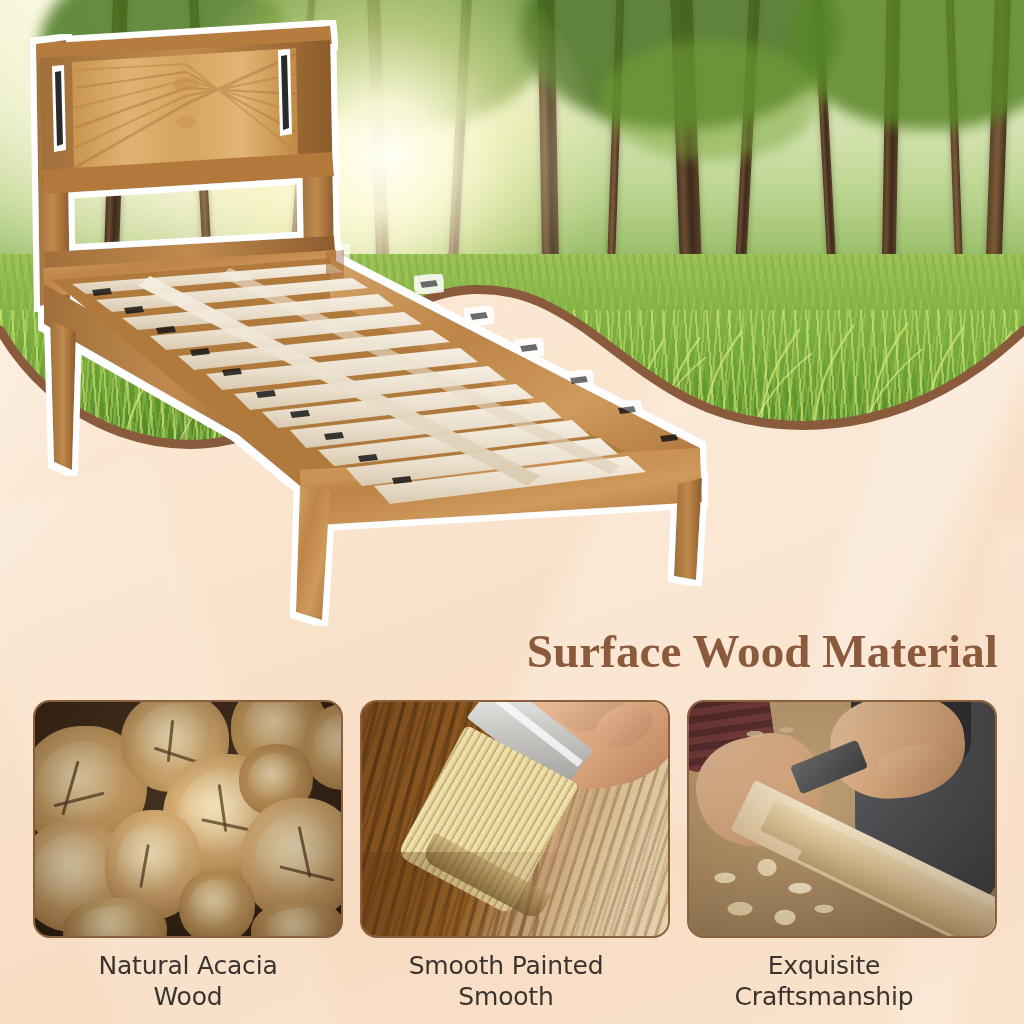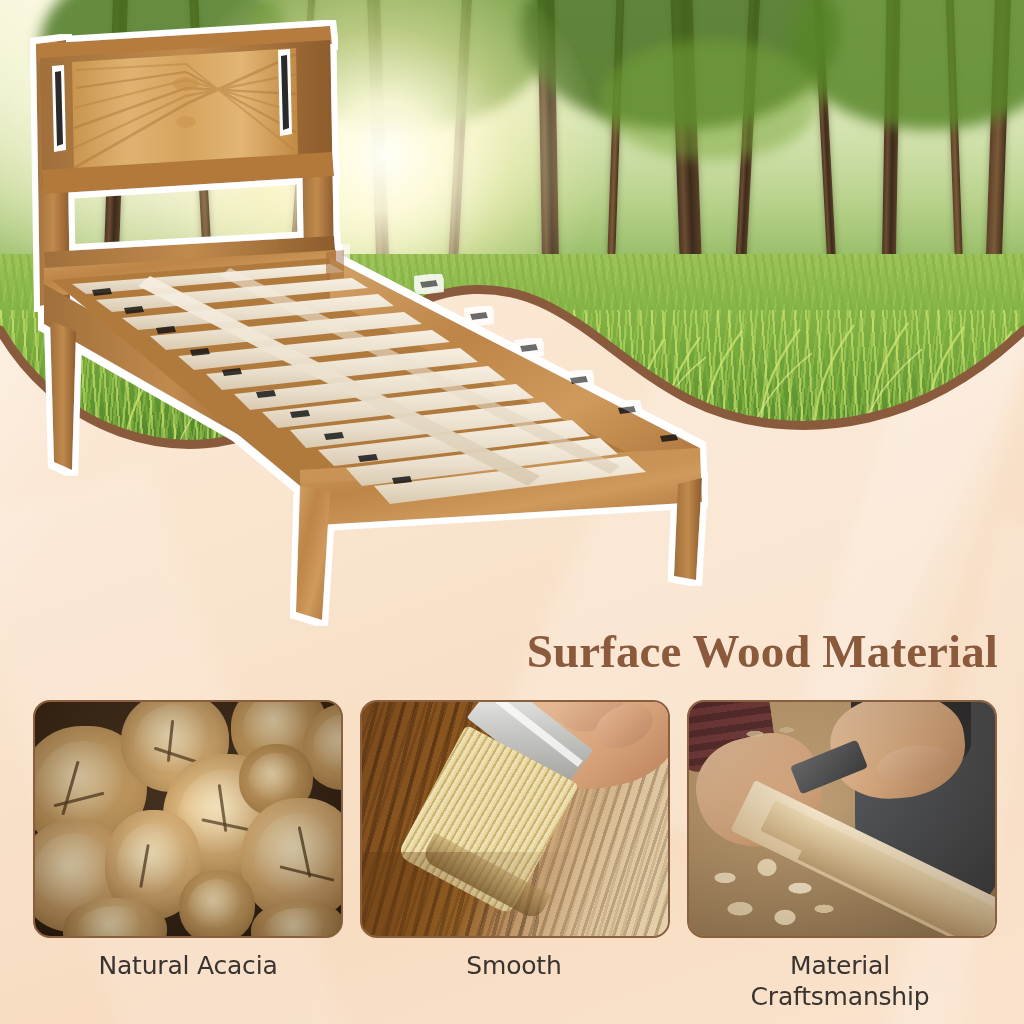--- a/index.html
+++ b/index.html
@@ -104,21 +104,21 @@
   .cards{position:absolute;left:33px;top:700px;width:964px;display:flex;gap:17px;}
   .card{
     width:310px;height:238px;border-radius:17px;
     border:2px solid #8a5f3e;
     overflow:hidden;position:relative;
     box-sizing:border-box;
     background:#caa06c;
   }
   .card-art{position:absolute;inset:0;}
 
-  .captions{position:absolute;left:33px;top:950px;width:964px;display:flex;gap:16px;}
+  .captions{position:absolute;left:33px;top:950px;width:964px;display:flex;gap:8px;}
   .caption{
     width:310px;text-align:center;
     font-family:"DejaVu Sans", sans-serif;
     font-size:25px;line-height:1.24;color:#3a3430;
     letter-spacing:-.2px;
   }
 
   
   .log{position:absolute;border-radius:48% 46% 50% 47%;}
   .log::after{
@@ -432,23 +432,25 @@
              background:radial-gradient(ellipse at 40% 50%, #e2cfa6 0 8px, rgba(0,0,0,0) 9px),
                         radial-gradient(ellipse at 75% 40%, #d9c39a 0 7px, rgba(0,0,0,0) 8px);opacity:.8;"></div>
         <div style="position:absolute;inset:0;background:radial-gradient(ellipse at 45% 45%,rgba(255,240,210,.10),rgba(60,40,20,.28) 98%);"></div>
       </div>
     </div>
   </div>
 
   <div class="captions">
     <div class="caption">
       <div>Natural Acacia</div>
+      <div>Wood</div>
     </div>
     <div class="caption">
+      <div>Smooth Painted</div>
       <div>Smooth</div>
     </div>
     <div class="caption">
-      <div>Material</div>
+      <div>Exquisite</div>
       <div>Craftsmanship</div>
     </div>
   </div>
 
 </div>
 
 </body></html>

